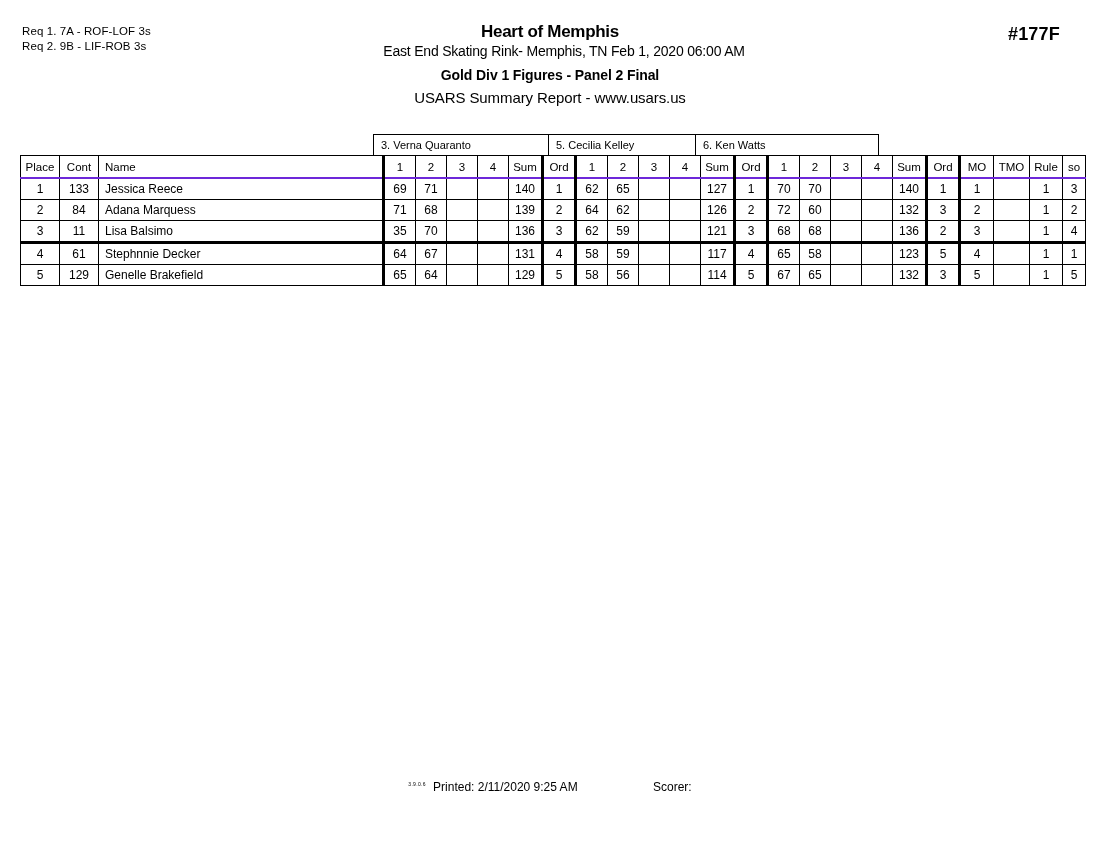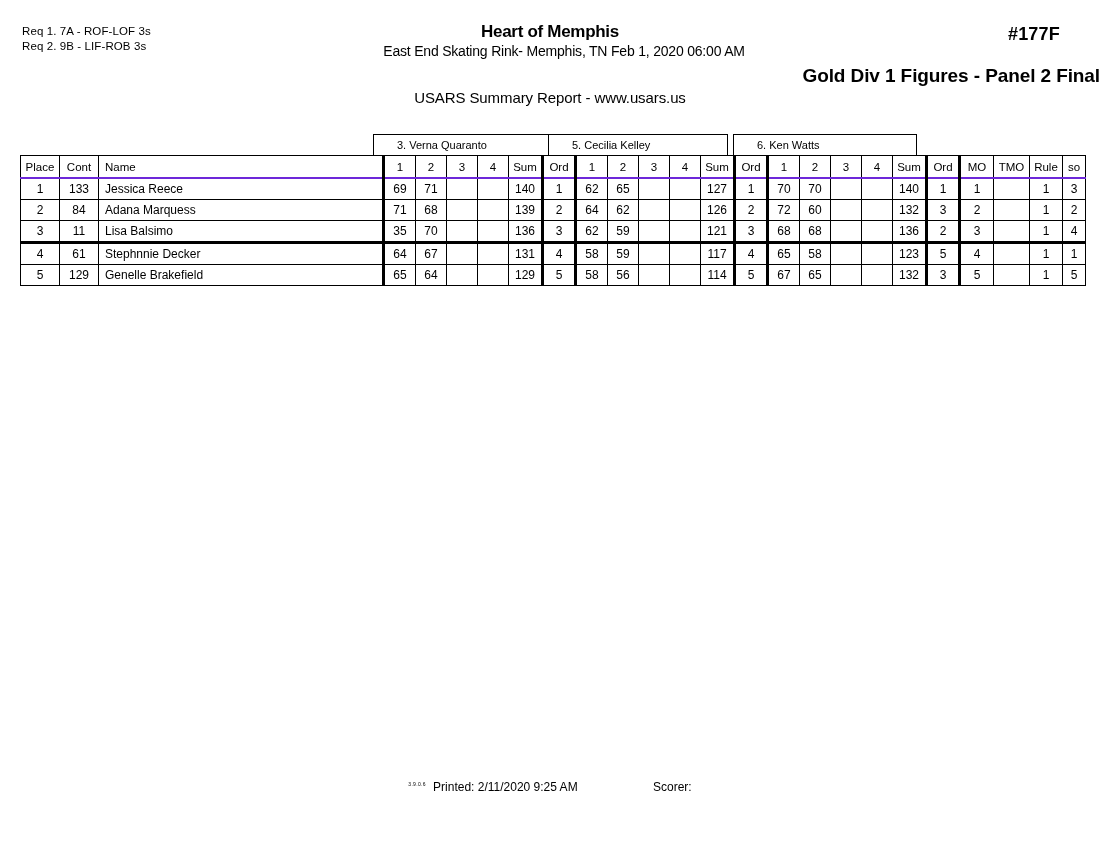--- a/index.html
+++ b/index.html
@@ -52,26 +52,25 @@
     line-height: 20px;
   }
   #heading .h-venue {
     font-size: 14px;
     font-weight: normal;
     letter-spacing: -0.2px;
     line-height: 18px;
     padding-left: 28px;
   }
   #heading .h-division {
-    font-size: 19px;
+    font-size: 14px;
     font-weight: bold;
     letter-spacing: -0.1px;
     line-height: 25px;
     margin-top: 3px;
-    text-align: right;
   }
   #heading .h-report {
     font-size: 15px;
     font-weight: normal;
     letter-spacing: -0.1px;
     line-height: 20px;
   }
 
   
   #judge-caption-layer {
@@ -82,21 +81,21 @@
   }
   .judge-caption {
     position: absolute;
     top: 0;
     height: 21px;
     box-sizing: border-box;
     border: 1px solid #000;
     border-bottom: none;
     font-size: 11px;
     line-height: 20px;
-    padding-left: 23px;
+    padding-left: 7px;
     white-space: nowrap;
     background: #fff;
   }
 
   
   #results-table {
     position: absolute;
     left: 20px;
     top: 155px;
     border-collapse: collapse;
@@ -180,21 +179,21 @@
 <div id="heading">
   <div class="h-event">Heart of Memphis</div>
   <div class="h-venue">East End Skating Rink- Memphis, TN  Feb 1, 2020  06:00 AM</div>
   <div class="h-division">Gold Div 1 Figures - Panel 2 Final</div>
   <div class="h-report">USARS Summary Report - www.usars.us</div>
 </div>
 
 <div id="judge-caption-layer">
   <div class="judge-caption" style="left:373px; width:180px;">3.  Verna Quaranto</div>
   <div class="judge-caption" style="left:548px; width:180px;">5.  Cecilia Kelley</div>
-  <div class="judge-caption" style="left:733px; width:184px;">6.  Ken Watts</div>
+  <div class="judge-caption" style="left:695px; width:184px;">6.  Ken Watts</div>
 </div>
 
 <table id="results-table">
   <thead>
     <tr>
       <th class="c-place">Place</th>
       <th class="c-cont">Cont</th>
       <th class="c-name">Name</th>
 
       <th class="c-score vl-left">1</th>

